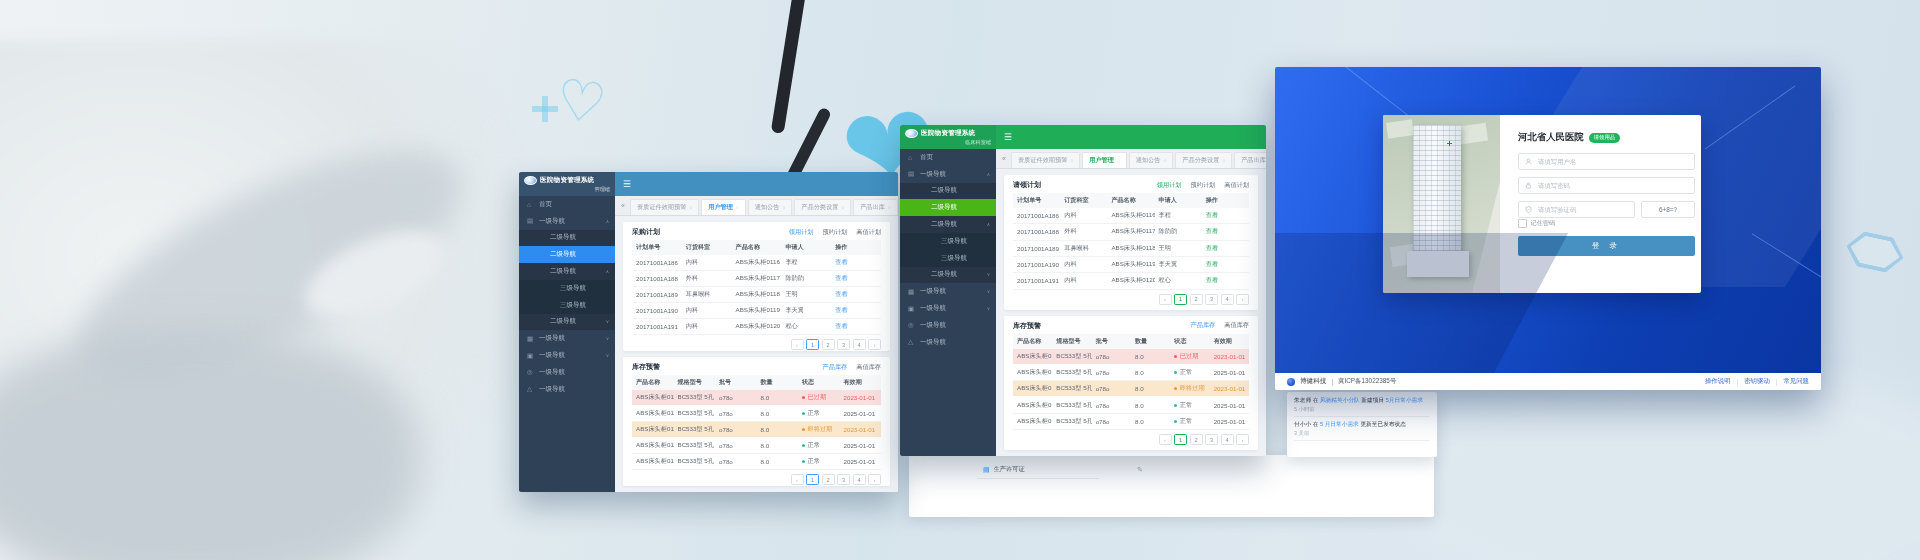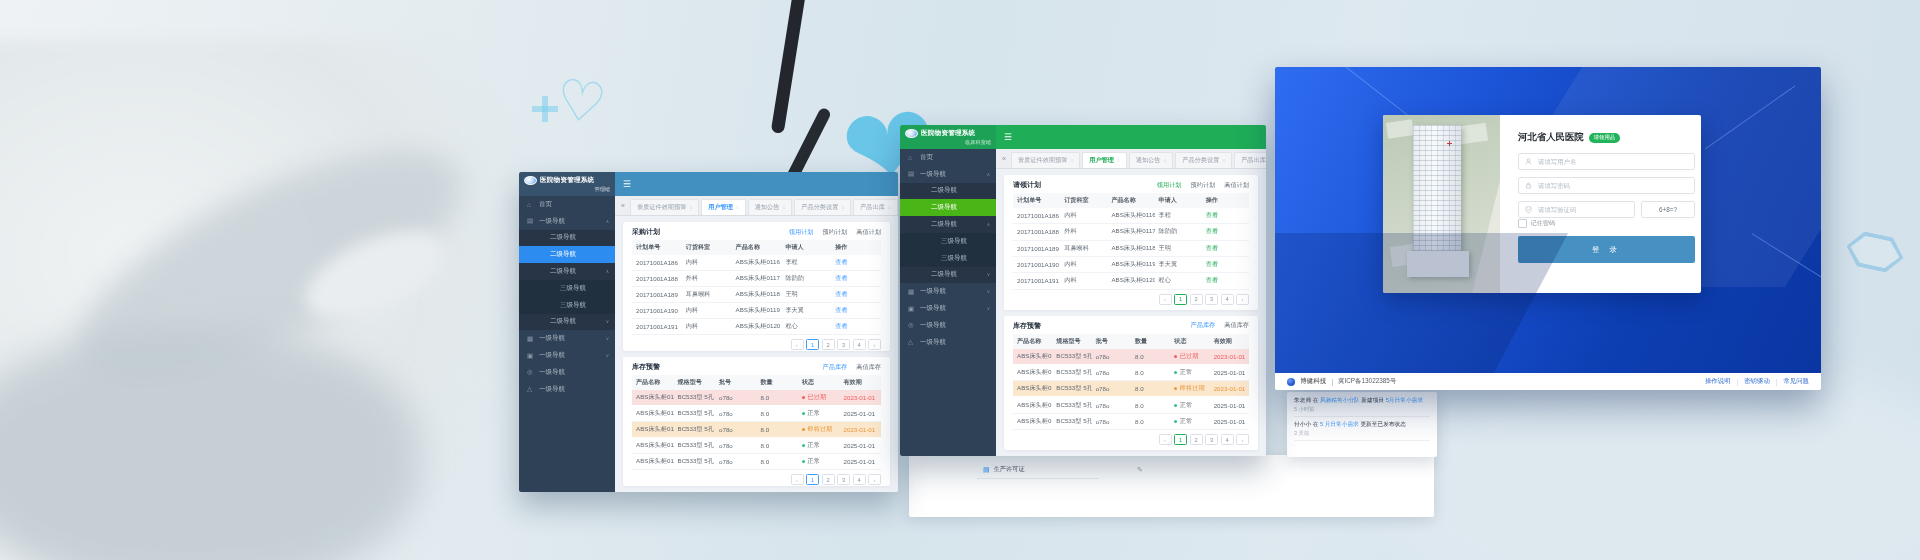--- a/index.html
+++ b/index.html
@@ -119,21 +119,21 @@
   .inp{display:flex;align-items:center;gap:4px;border:1px solid #dfe3e8;border-radius:2px;height:15px;padding:0 6px;margin-bottom:7px;background:#fff}
   .inp svg{flex:none}
   .inp input{border:0;outline:0;flex:1;font-size:6.4px;color:#333;background:transparent;min-width:0;font-family:"Liberation Sans",sans-serif}
   .inp input::placeholder{color:#b4bcc8}
   .cap-row{display:flex;gap:6px}
   .cap-row .inp{flex:1}
   .cap{width:52px;height:15px;flex:none;border:1px solid #dfe3e8;border-radius:2px;display:flex;align-items:center;justify-content:center;font-size:6.4px;color:#667080;cursor:pointer}
   .rem{display:flex;align-items:center;gap:4px;margin:1px 0 8px}
   .chk{width:6.5px;height:6.5px;border:1px solid #c8ced6;border-radius:1px;background:#fff;flex:none;cursor:pointer}
   .rem-lb{font-size:6.2px;color:#8a929c}
-  .lg-btn{height:27px;background:#4690c2;color:#fff;border-radius:2px;display:flex;align-items:center;justify-content:center;font-size:7.4px;letter-spacing:4px;cursor:pointer}
+  .lg-btn{height:20px;background:#4690c2;color:#fff;border-radius:2px;display:flex;align-items:center;justify-content:center;font-size:7.4px;letter-spacing:4px;cursor:pointer}
   .lg-foot{height:17px;flex:none;background:#fff;display:flex;align-items:center;gap:5px;padding:0 12px}
   .ft-logo{width:8px;height:8px;border-radius:50%;background:radial-gradient(circle at 35% 30%,#6d9bf7 0%,#2c5fd6 55%,#113e9e 100%);flex:none}
   .ft-company{font-size:6.6px;color:#333}
   .ft-sep{color:#9aa3ad;font-size:6.4px}
   .ft-icp{font-size:6.4px;color:#555e68}
   .ft-links{margin-left:auto;display:flex;align-items:center;gap:6px;font-size:6.4px;color:#2f6bd0}
   .ft-links .sep{color:#ccd2d9}
   .ft-links span[data-name]{cursor:pointer}
 
   

